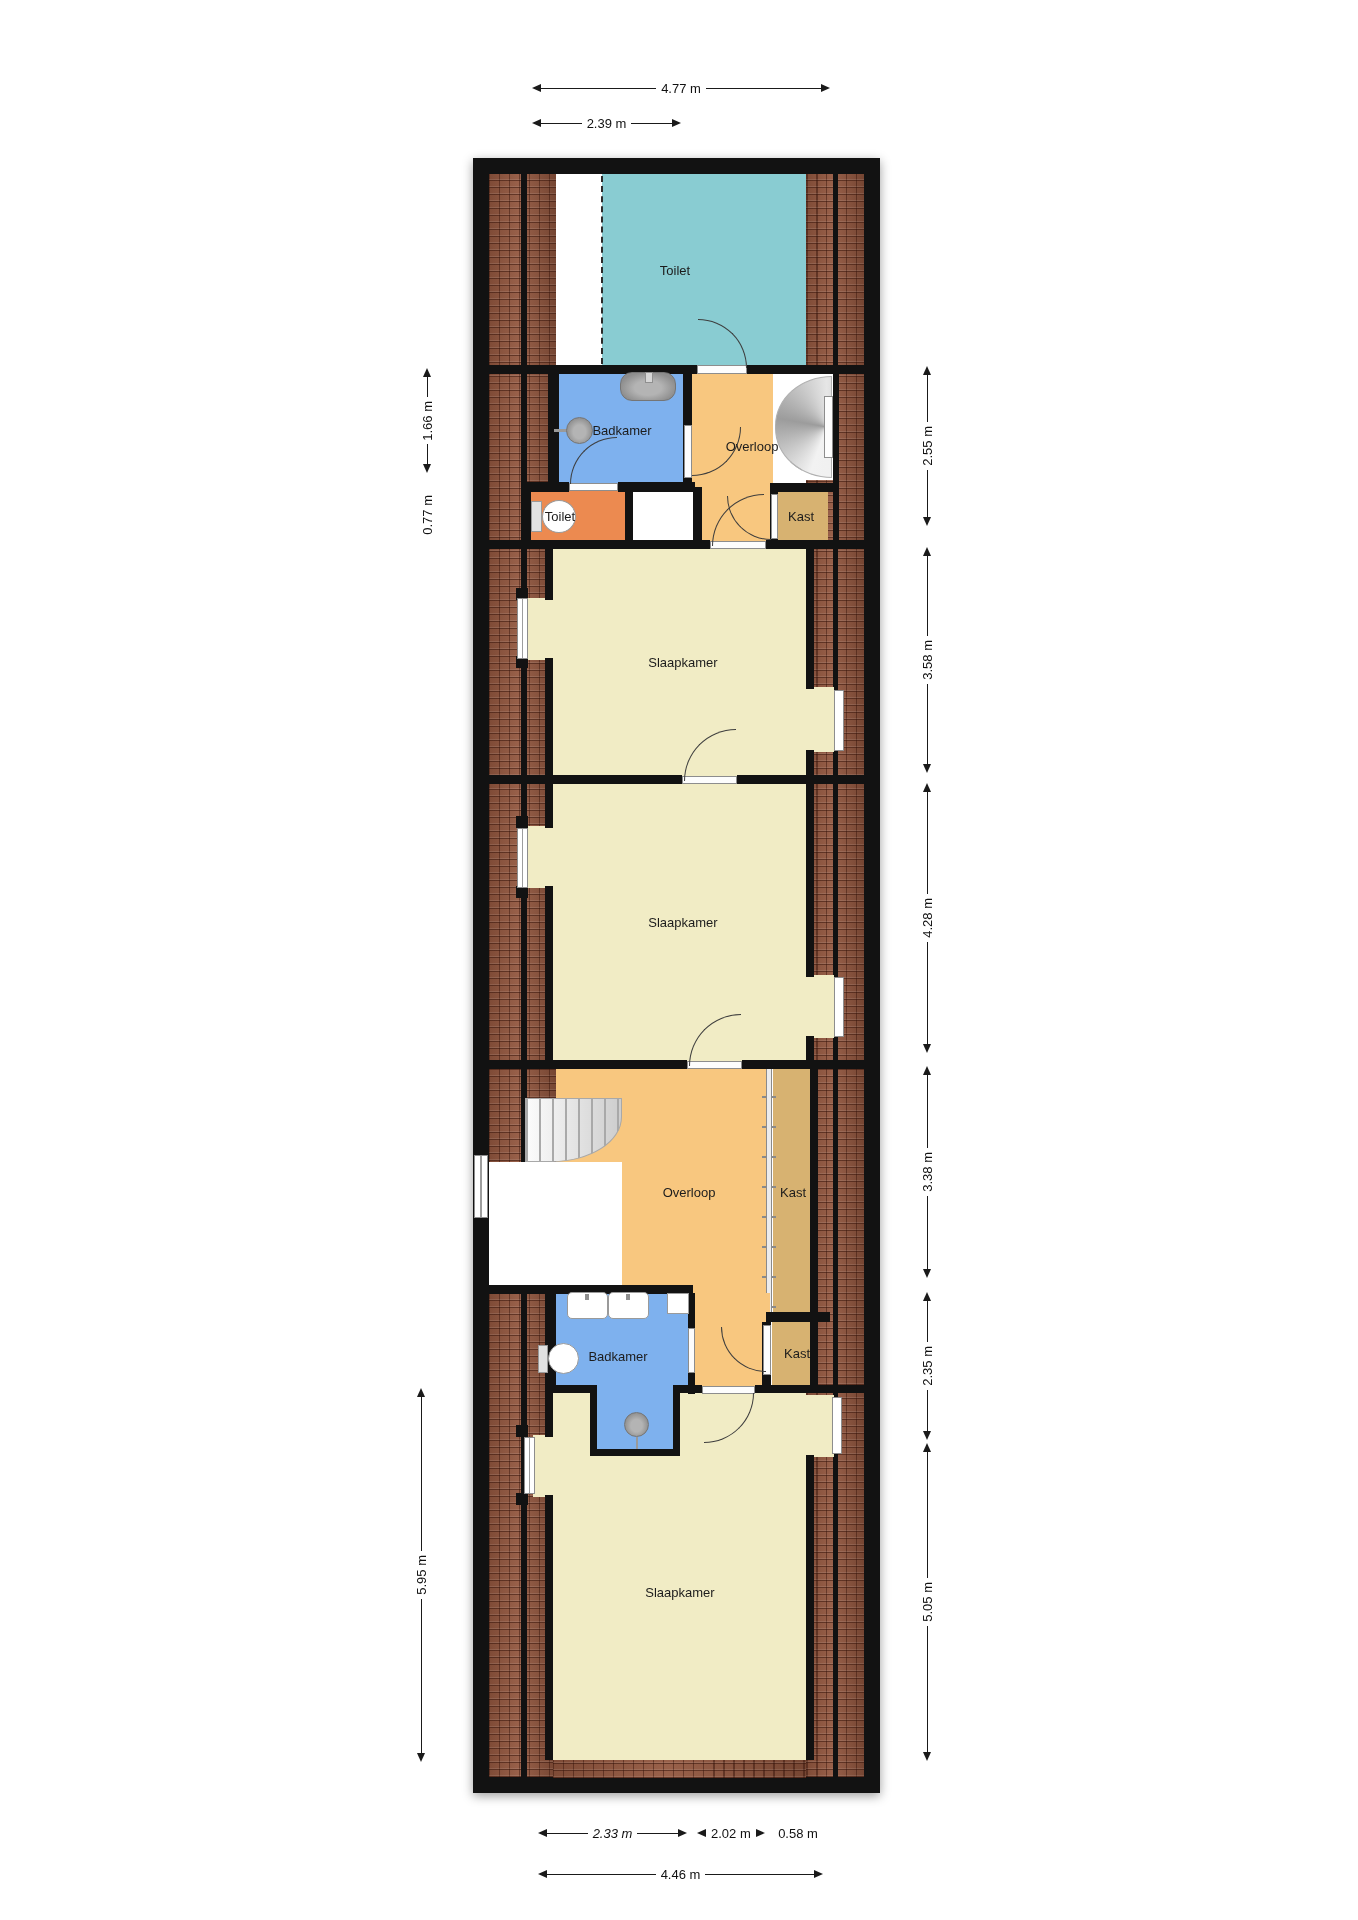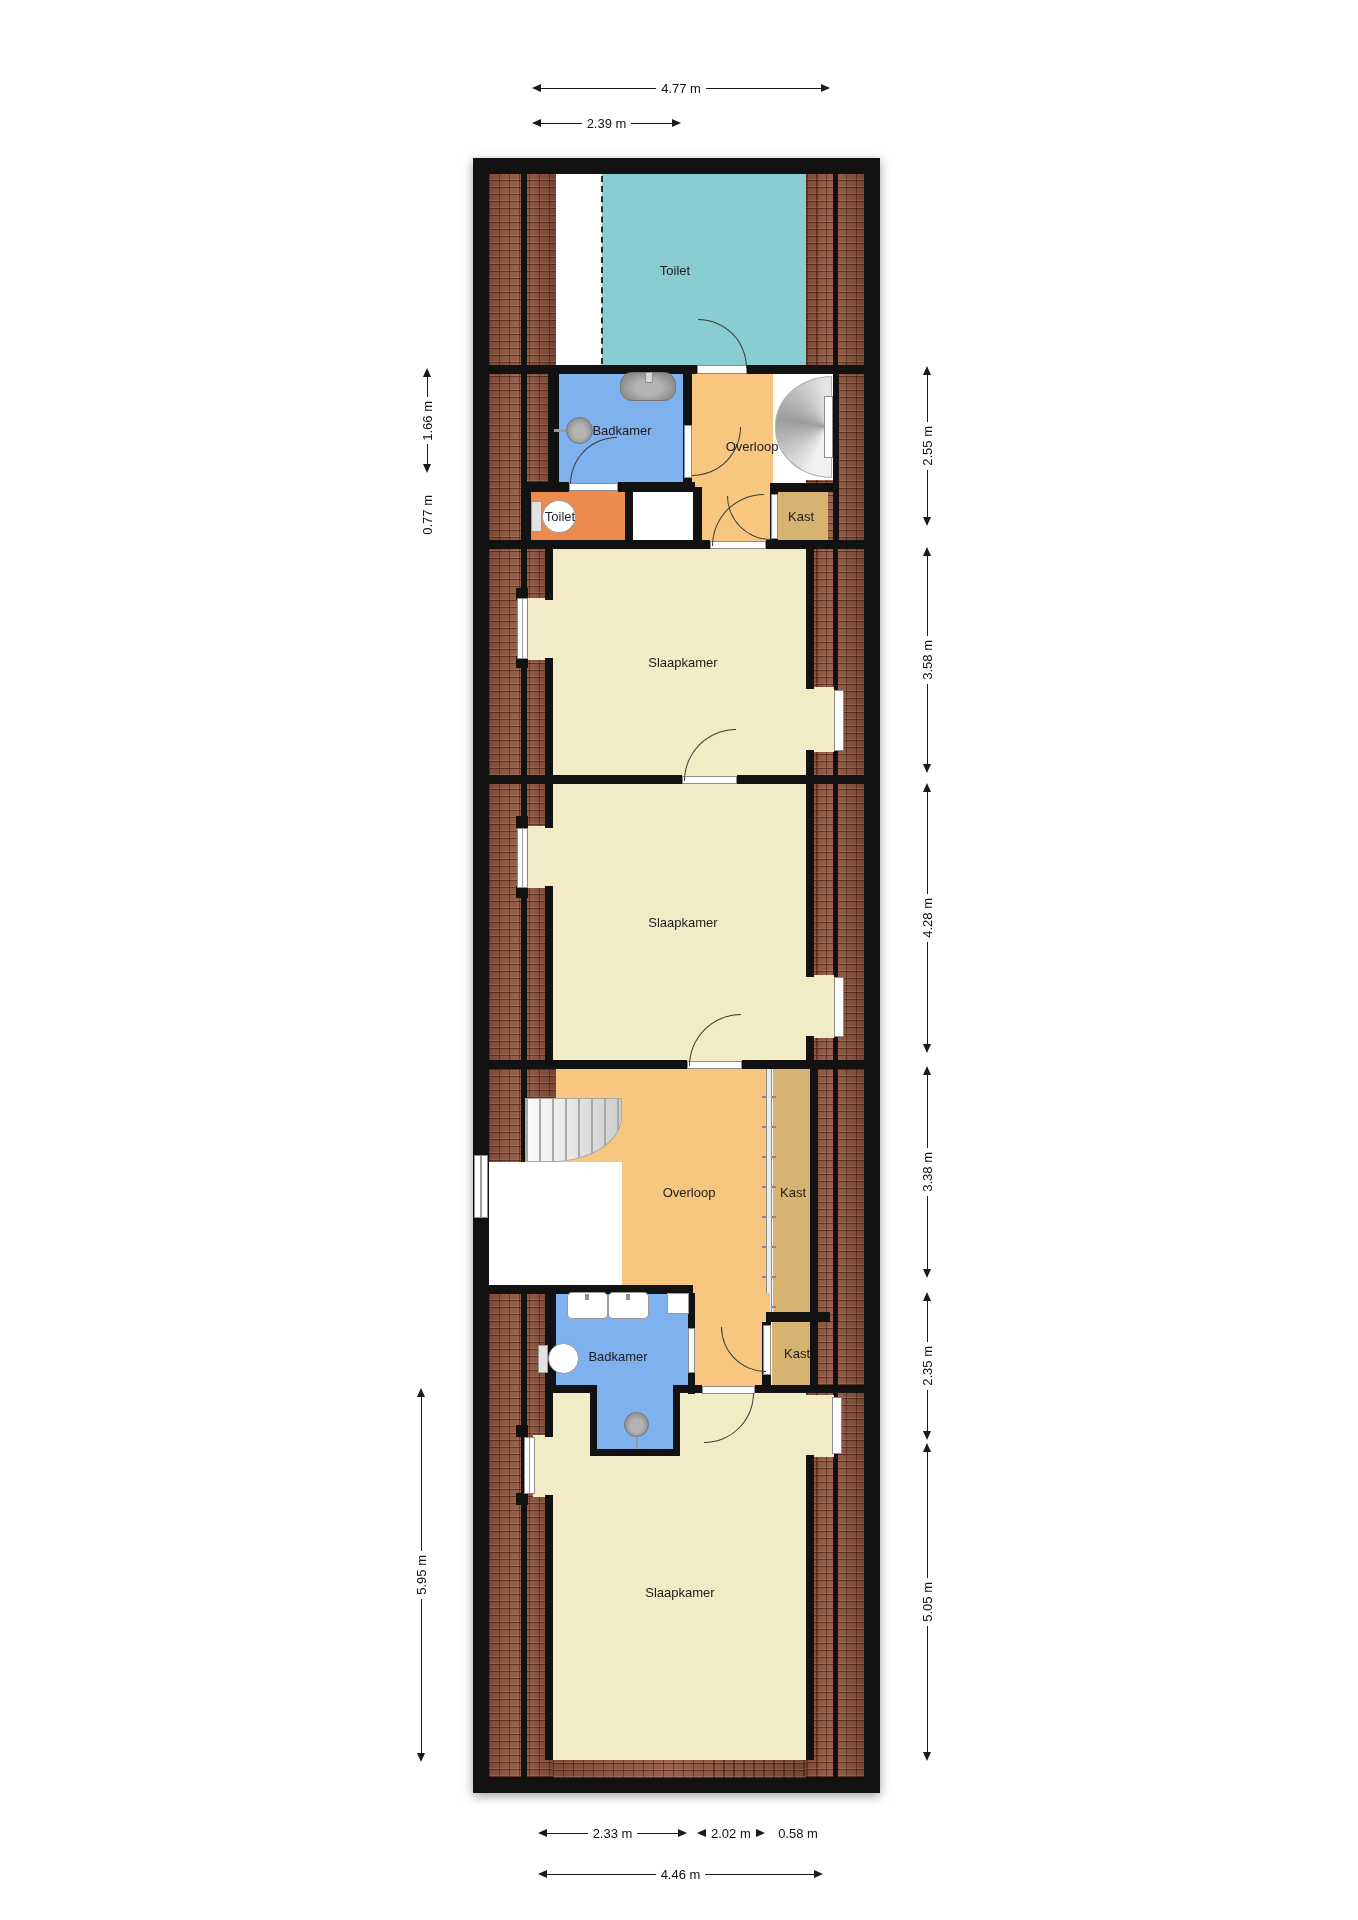--- a/index.html
+++ b/index.html
@@ -228,21 +228,21 @@
       <span class="arrR"></span>
   </div>
   <div class="hdim" style="left:532px;top:116px;width:149px;">
     <span class="arrL"></span>
       <span class="ln"></span>
     <span class="txt">2.39 m</span>
     <span class="ln"></span>
       <span class="arrR"></span>
   </div>
 
-  <div class="hdim" style="left:538px;top:1826px;width:149px;">
+  <div class="hdim" style="left:538px;top:1826px;width:149px;font-style:italic;">
     <span class="arrL"></span>
       <span class="ln"></span>
     <span class="txt">2.33 m</span>
     <span class="ln"></span>
       <span class="arrR"></span>
   </div>
   <div class="hdim" style="left:697px;top:1826px;width:68px;">
     <span class="arrL"></span>
     <span class="txt">2.02 m</span>
     <span class="arrR"></span>

